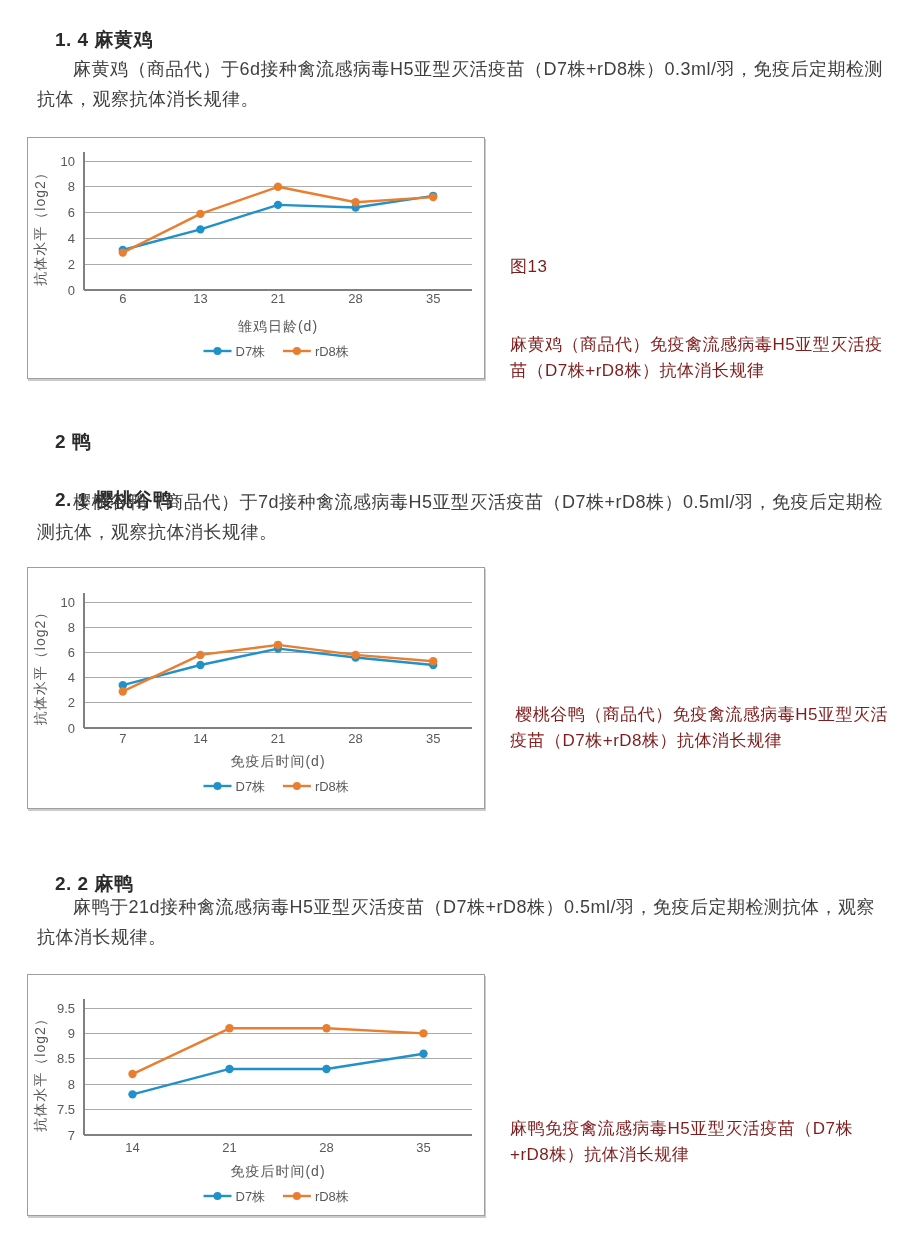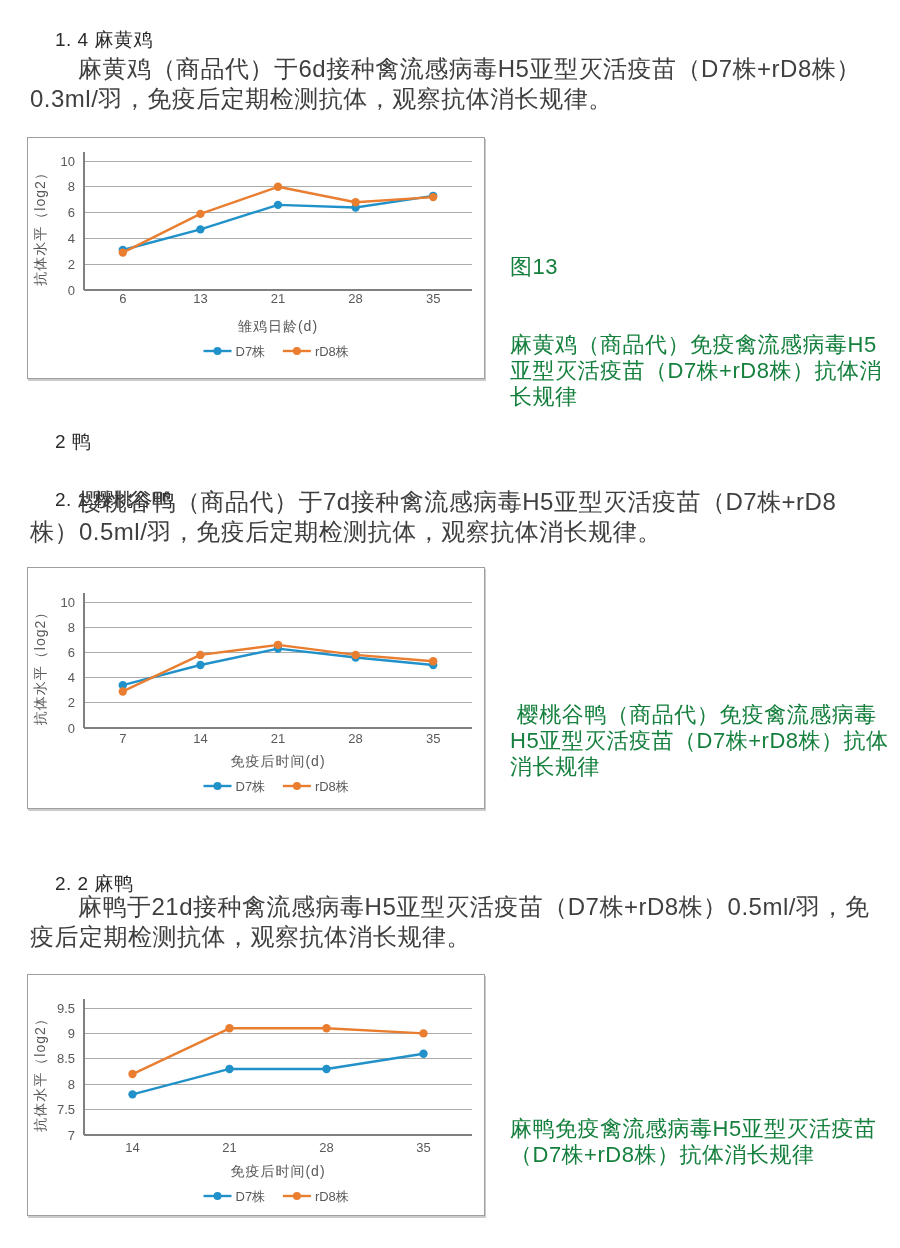--- a/index.html
+++ b/index.html
@@ -3,35 +3,35 @@
 <meta charset="utf-8">
 <style>
   html,body{margin:0;padding:0;}
   body{
     width:900px;height:1248px;background:#ffffff;
     font-family:"Liberation Sans","DejaVu Sans",sans-serif;
     color:#3c3c3c;position:relative;overflow:hidden;
   }
   .abs{position:absolute;}
   .heading{
-    font-size:19px;font-weight:400;color:#2b2b2b;line-height:24px;
+    font-size:19px;font-weight:700;color:#2b2b2b;line-height:24px;
     letter-spacing:0.5px;
   }
   .para{
-    font-size:24px;line-height:30px;color:#3f3f3f;
-    text-indent:2em;letter-spacing:0.5px;width:852px;
+    font-size:18px;line-height:30px;color:#3f3f3f;
+    text-indent:2em;letter-spacing:0.5px;width:852px;margin-left:7px;
   }
   .chart-box{
     width:458px;height:242px;background:#fff;
     border:1px solid #9e9e9e;
     box-shadow:1px 2px 0 rgba(110,110,110,0.35);
     box-sizing:border-box;
   }
   .caption{
-    width:382px;font-size:22px;line-height:26px;color:#15803d;
+    width:382px;font-size:17px;line-height:26px;color:#7f1d1d;
     letter-spacing:0.5px;white-space:pre-wrap;
   }
   svg text{font-family:"Liberation Sans","DejaVu Sans",sans-serif;}
   svg .tick{font-size:13px;fill:#595959;}
   svg .axis-title{font-size:14px;fill:#595959;letter-spacing:1px;}
 </style>
 </head>
 <body>
 
 <div class="abs heading" style="left:55px;top:28px">1. 4 麻黄鸡</div>

